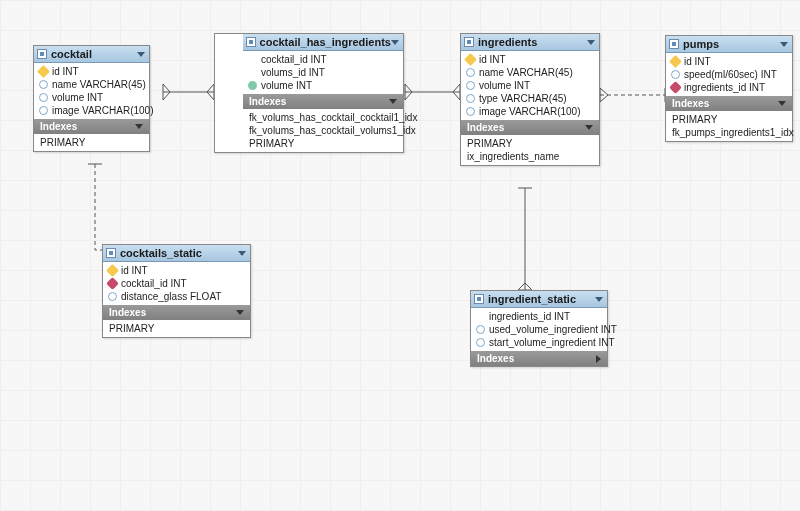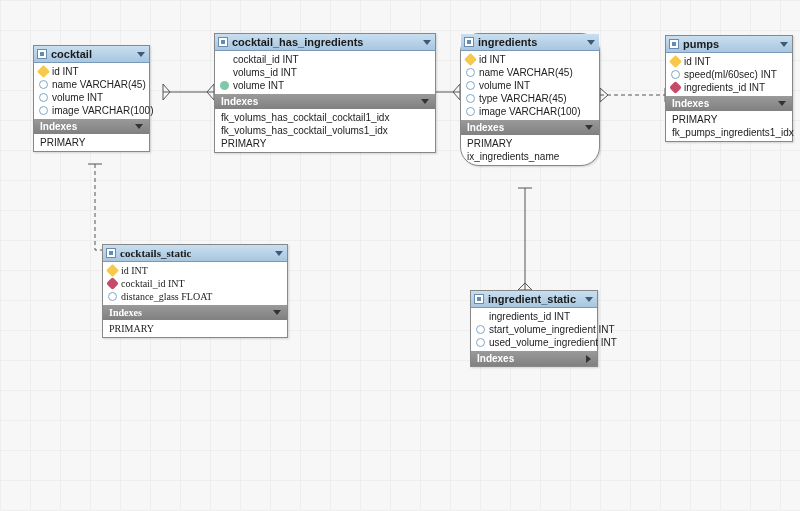--- a/index.html
+++ b/index.html
@@ -144,21 +144,21 @@
     </div>
     <div class="section">
         <span>Indexes</span>
         <span class="caret"></span>
       </div>
     <div class="idx">
       <div class="row">PRIMARY</div>
     </div>
   </div>
 
-  <div class="table" style="left:214px; top:33px; width:222px;">
+  <div class="table" style="left:214px; top:33px; width:190px;padding-left:28px;">
     <div class="table-header">
       <span class="hdr-icon"></span>
       <span>cocktail_has_ingredients</span>
       <span class="caret"></span>
     </div>
     <div class="cols">
       <div class="col">
           <span class="icon"></span>
           <span>cocktail_id INT</span>
         </div>
@@ -175,21 +175,21 @@
         <span>Indexes</span>
         <span class="caret"></span>
       </div>
     <div class="idx">
       <div class="row">fk_volums_has_cocktail_cocktail1_idx</div>
       <div class="row">fk_volums_has_cocktail_volums1_idx</div>
       <div class="row">PRIMARY</div>
     </div>
   </div>
 
-  <div class="table" style="left:460px; top:33px; width:140px;border-radius:19px;">
+  <div class="table" style="left:460px; top:33px; width:140px;">
     <div class="table-header">
       <span class="hdr-icon"></span>
       <span>ingredients</span>
       <span class="caret"></span>
     </div>
     <div class="cols">
       <div class="col">
           <span class="icon key"></span>
           <span>id INT</span>
         </div>
@@ -243,21 +243,21 @@
     <div class="section">
         <span>Indexes</span>
         <span class="caret"></span>
       </div>
     <div class="idx">
       <div class="row">PRIMARY</div>
       <div class="row">fk_pumps_ingredients1_idx</div>
     </div>
   </div>
 
-  <div class="table" style="left:102px; top:244px; width:186px;font-family:Liberation Serif, serif;">
+  <div class="table" style="left:102px; top:244px; width:149px;">
     <div class="table-header">
       <span class="hdr-icon"></span>
       <span>cocktails_static</span>
       <span class="caret"></span>
     </div>
     <div class="cols">
       <div class="col">
           <span class="icon key"></span>
           <span>id INT</span>
         </div>
@@ -272,39 +272,39 @@
     </div>
     <div class="section">
         <span>Indexes</span>
         <span class="caret"></span>
       </div>
     <div class="idx">
       <div class="row">PRIMARY</div>
     </div>
   </div>
 
-  <div class="table" style="left:470px; top:290px; width:128px;">
+  <div class="table" style="left:470px; top:290px; width:138px;">
     <div class="table-header">
       <span class="hdr-icon"></span>
       <span>ingredient_static</span>
       <span class="caret"></span>
     </div>
     <div class="cols">
       <div class="col">
           <span class="icon"></span>
           <span>ingredients_id INT</span>
         </div>
       <div class="col">
           <span class="icon dot"></span>
+          <span>used_volume_ingredient INT</span>
+        </div>
+      <div class="col">
+          <span class="icon dot"></span>
           <span>start_volume_ingredient INT</span>
         </div>
-      <div class="col">
-          <span class="icon dot"></span>
-          <span>used_volume_ingredient INT</span>
-        </div>
     </div>
     <div class="section">
         <span>Indexes</span>
         <span class="caret" style="border-top:4px solid transparent;border-bottom:4px solid transparent;border-left:5px solid #333;border-right:none;"></span>
       </div>
   </div>
 
 </div>
 
 </body></html>

